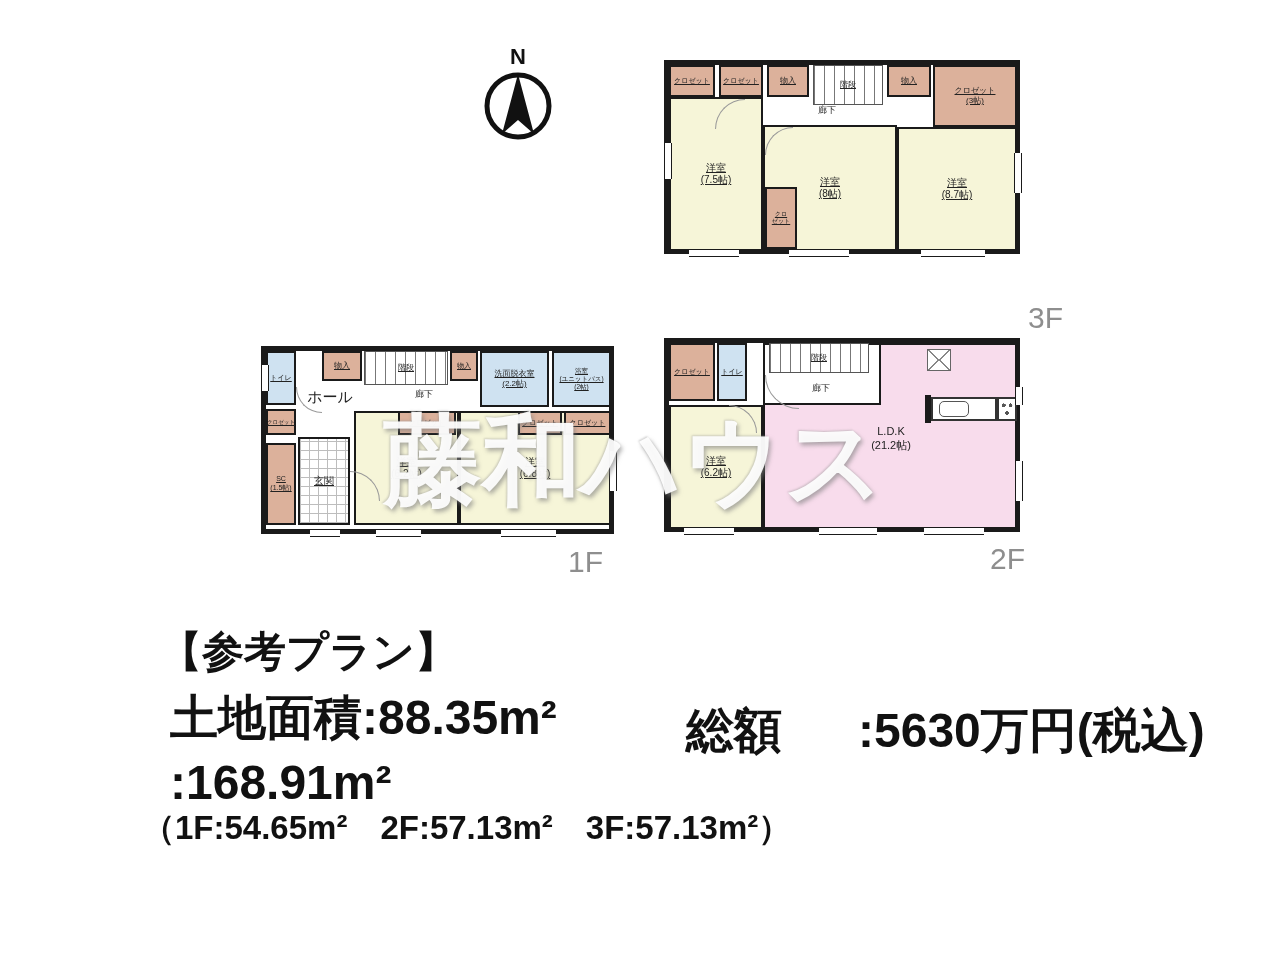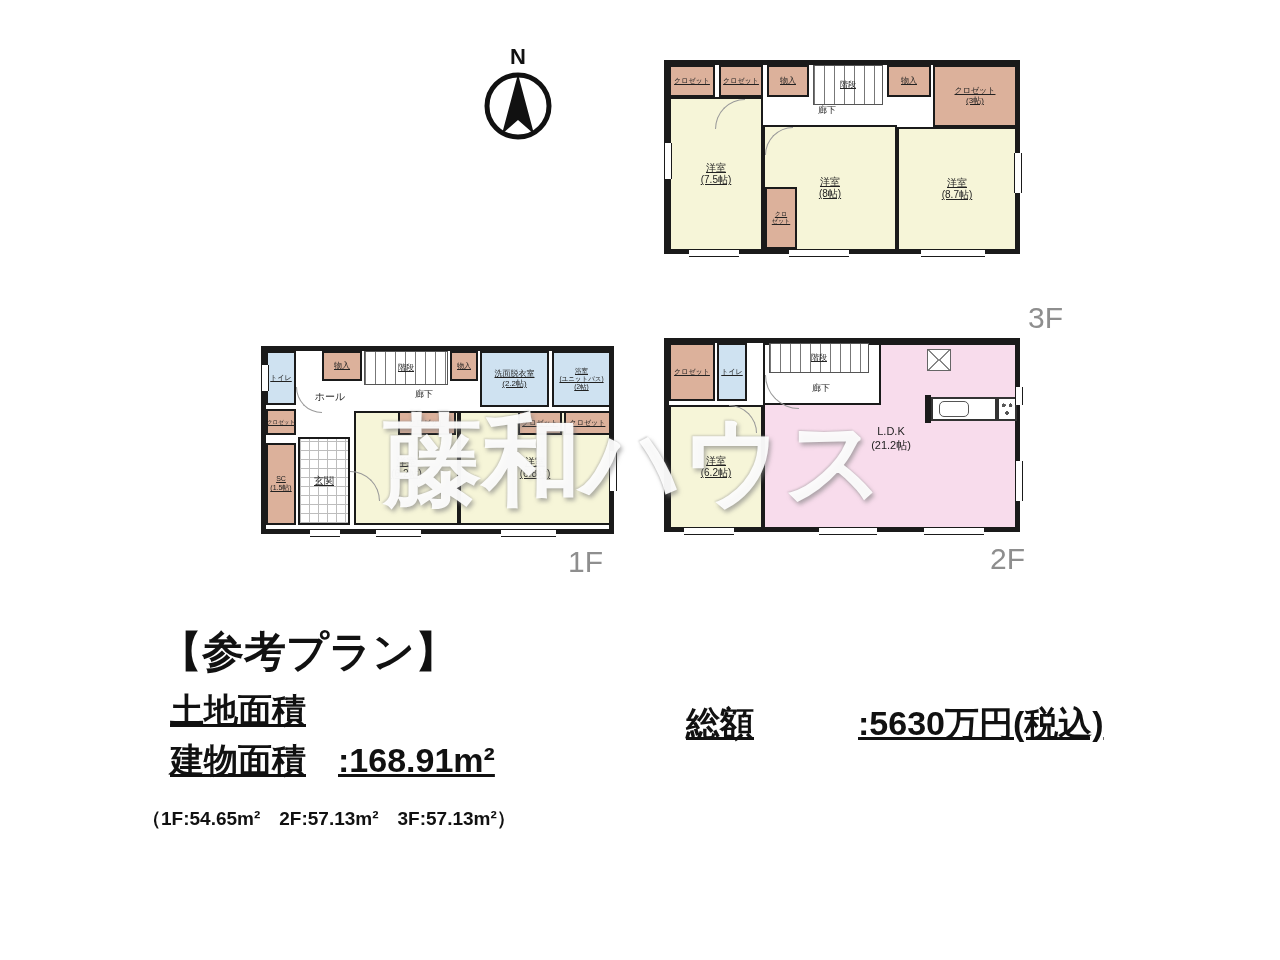--- a/index.html
+++ b/index.html
@@ -53,24 +53,24 @@
 
   
   .watermark{position:absolute;left:383px;top:396px;font-size:99px;font-weight:700;
              color:rgba(255,255,255,0.93);white-space:nowrap;pointer-events:none;z-index:50;
              text-shadow:2px 3px 4px rgba(125,125,125,0.6), -1px -1px 2px rgba(150,150,150,0.4);}
 
   
   .info-title{position:absolute;left:160px;top:624px;font-size:42px;font-weight:600;}
   .info-left{position:absolute;left:170px;top:692px;}
   .info-right{position:absolute;left:686px;top:692px;}
-  .info-row{display:flex;font-size:34px;font-weight:600;line-height:1.08;margin-bottom:13px;text-decoration:underline;}
+  .info-row{display:flex;font-size:48px;font-weight:600;line-height:1.08;margin-bottom:13px;}
   .info-left .info-label{display:inline-block;min-width:168px;}
   .info-right .info-label{display:inline-block;min-width:172px;}
-  .info-sub{position:absolute;left:142px;top:806px;font-size:19px;font-weight:600;}
+  .info-sub{position:absolute;left:142px;top:806px;font-size:33px;font-weight:600;}
 </style>
 </head>
 <body>
 
 <div id="page">
 
   <div class="compass">
     <svg width="84" height="100" viewBox="0 0 84 100">
       <text x="42" y="20" text-anchor="middle" font-size="22" font-weight="bold" fill="#111">N</text>
       <circle cx="42" cy="62" r="31" fill="none" stroke="#111" stroke-width="5"></circle>
@@ -215,21 +215,21 @@
       <div class="rm closet" style="left: 252px; top: 60px; width: 44px; height: 24px;">
         <div class="rm-label" style="font-size: 7px;">
           <span>クロゼット</span>
         </div>
       </div>
       <div class="rm closet" style="left: 298px; top: 60px; width: 47px; height: 24px;">
         <div class="rm-label" style="font-size: 7px;">
           <span>クロゼット</span>
         </div>
       </div>
-      <div class="free-label" style="left: 64px; top: 46px; font-size: 10px;">
+      <div class="free-label" style="left: 64px; top: 46px; font-size: 15px;">
         <span>ホール</span>
       </div>
       <div class="free-label" style="left: 158px; top: 44px; font-size: 9px;">
         <span>廊下</span>
       </div>
       <div class="opening open-h" style="left: 110px; top: 178px; width: 45px; height: 8px;"></div>
       <div class="opening open-h" style="left: 235px; top: 178px; width: 55px; height: 8px;"></div>
       <div class="opening open-h" style="left: 44px; top: 178px; width: 30px; height: 8px;"></div>
       <div class="opening open-v" style="left: 343px; top: 100px; width: 8px; height: 40px;"></div>
       <div class="opening open-v" style="left: -5px; top: 14px; width: 8px; height: 26px;"></div>
@@ -281,23 +281,23 @@
       <div class="arc arc-tr" style="left: 60px; top: 62px; width: 28px; height: 28px;"></div>
     </div>
 
   <div class="watermark">藤和ハウス</div>
 
   <div class="info-title">【参考プラン】</div>
 
   <div class="info-left">
     <div class="info-row">
       <span class="info-label">土地面積</span>
+      <span class="info-value">:88.35m²</span>
     </div>
     <div class="info-row">
-      <span class="info-label">建物面積</span>
       <span class="info-value">:168.91m²</span>
     </div>
   </div>
 
   <div class="info-sub">（1F:54.65m²　2F:57.13m²　3F:57.13m²）</div>
 
   <div class="info-right">
     <div class="info-row">
     </div>
     <div class="info-row">

